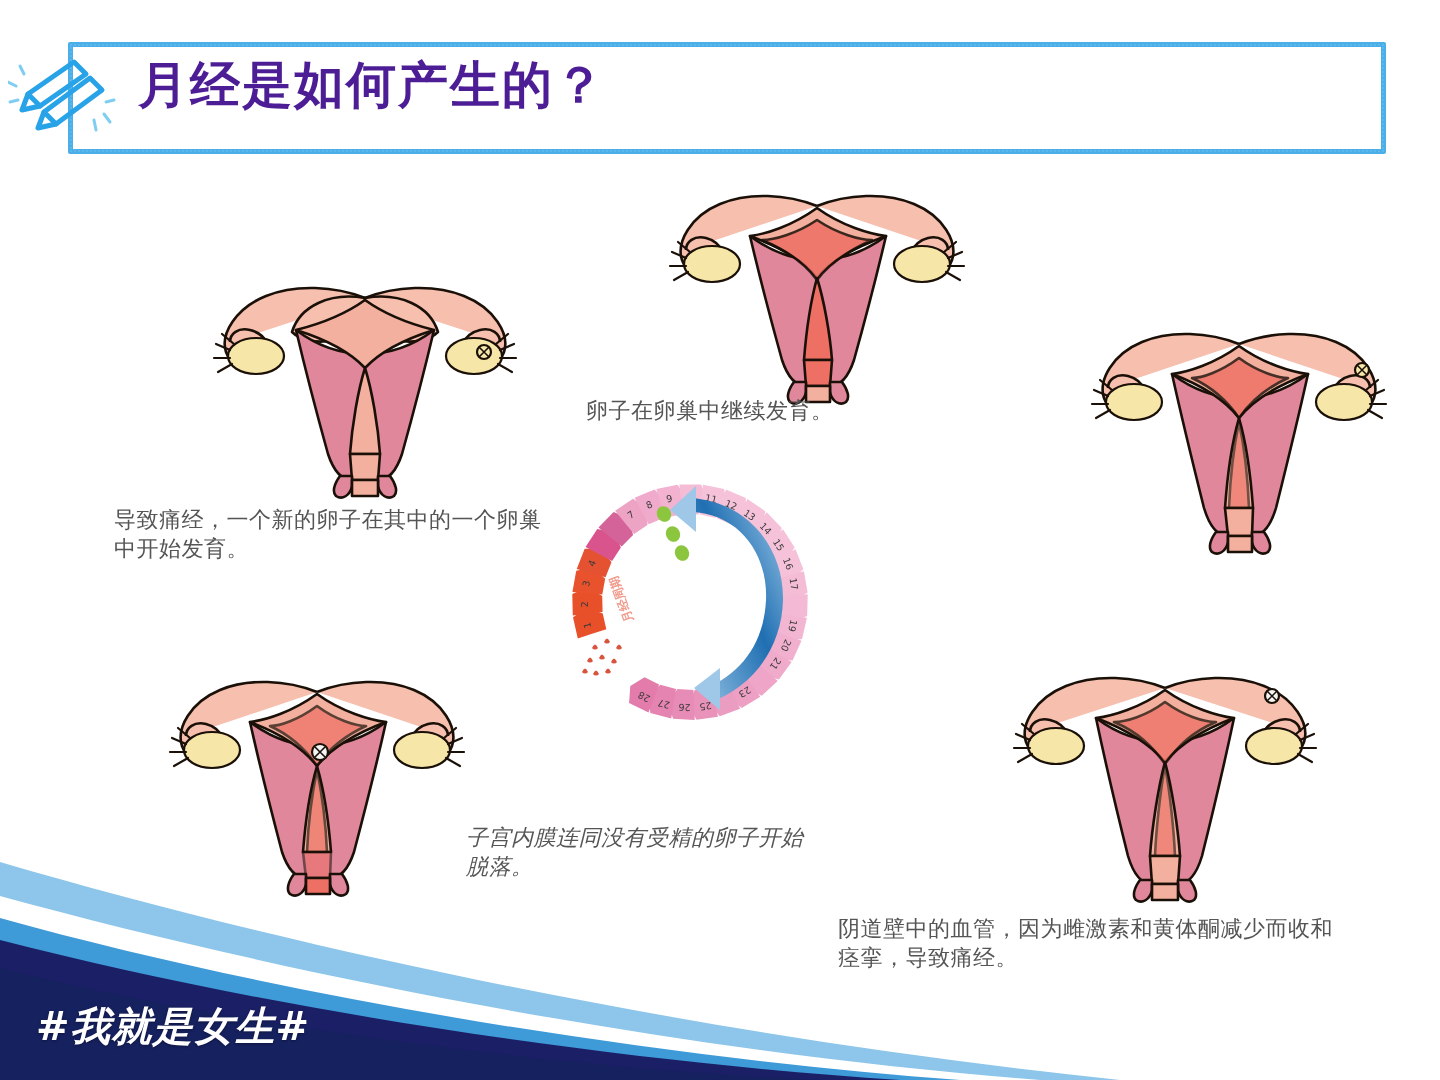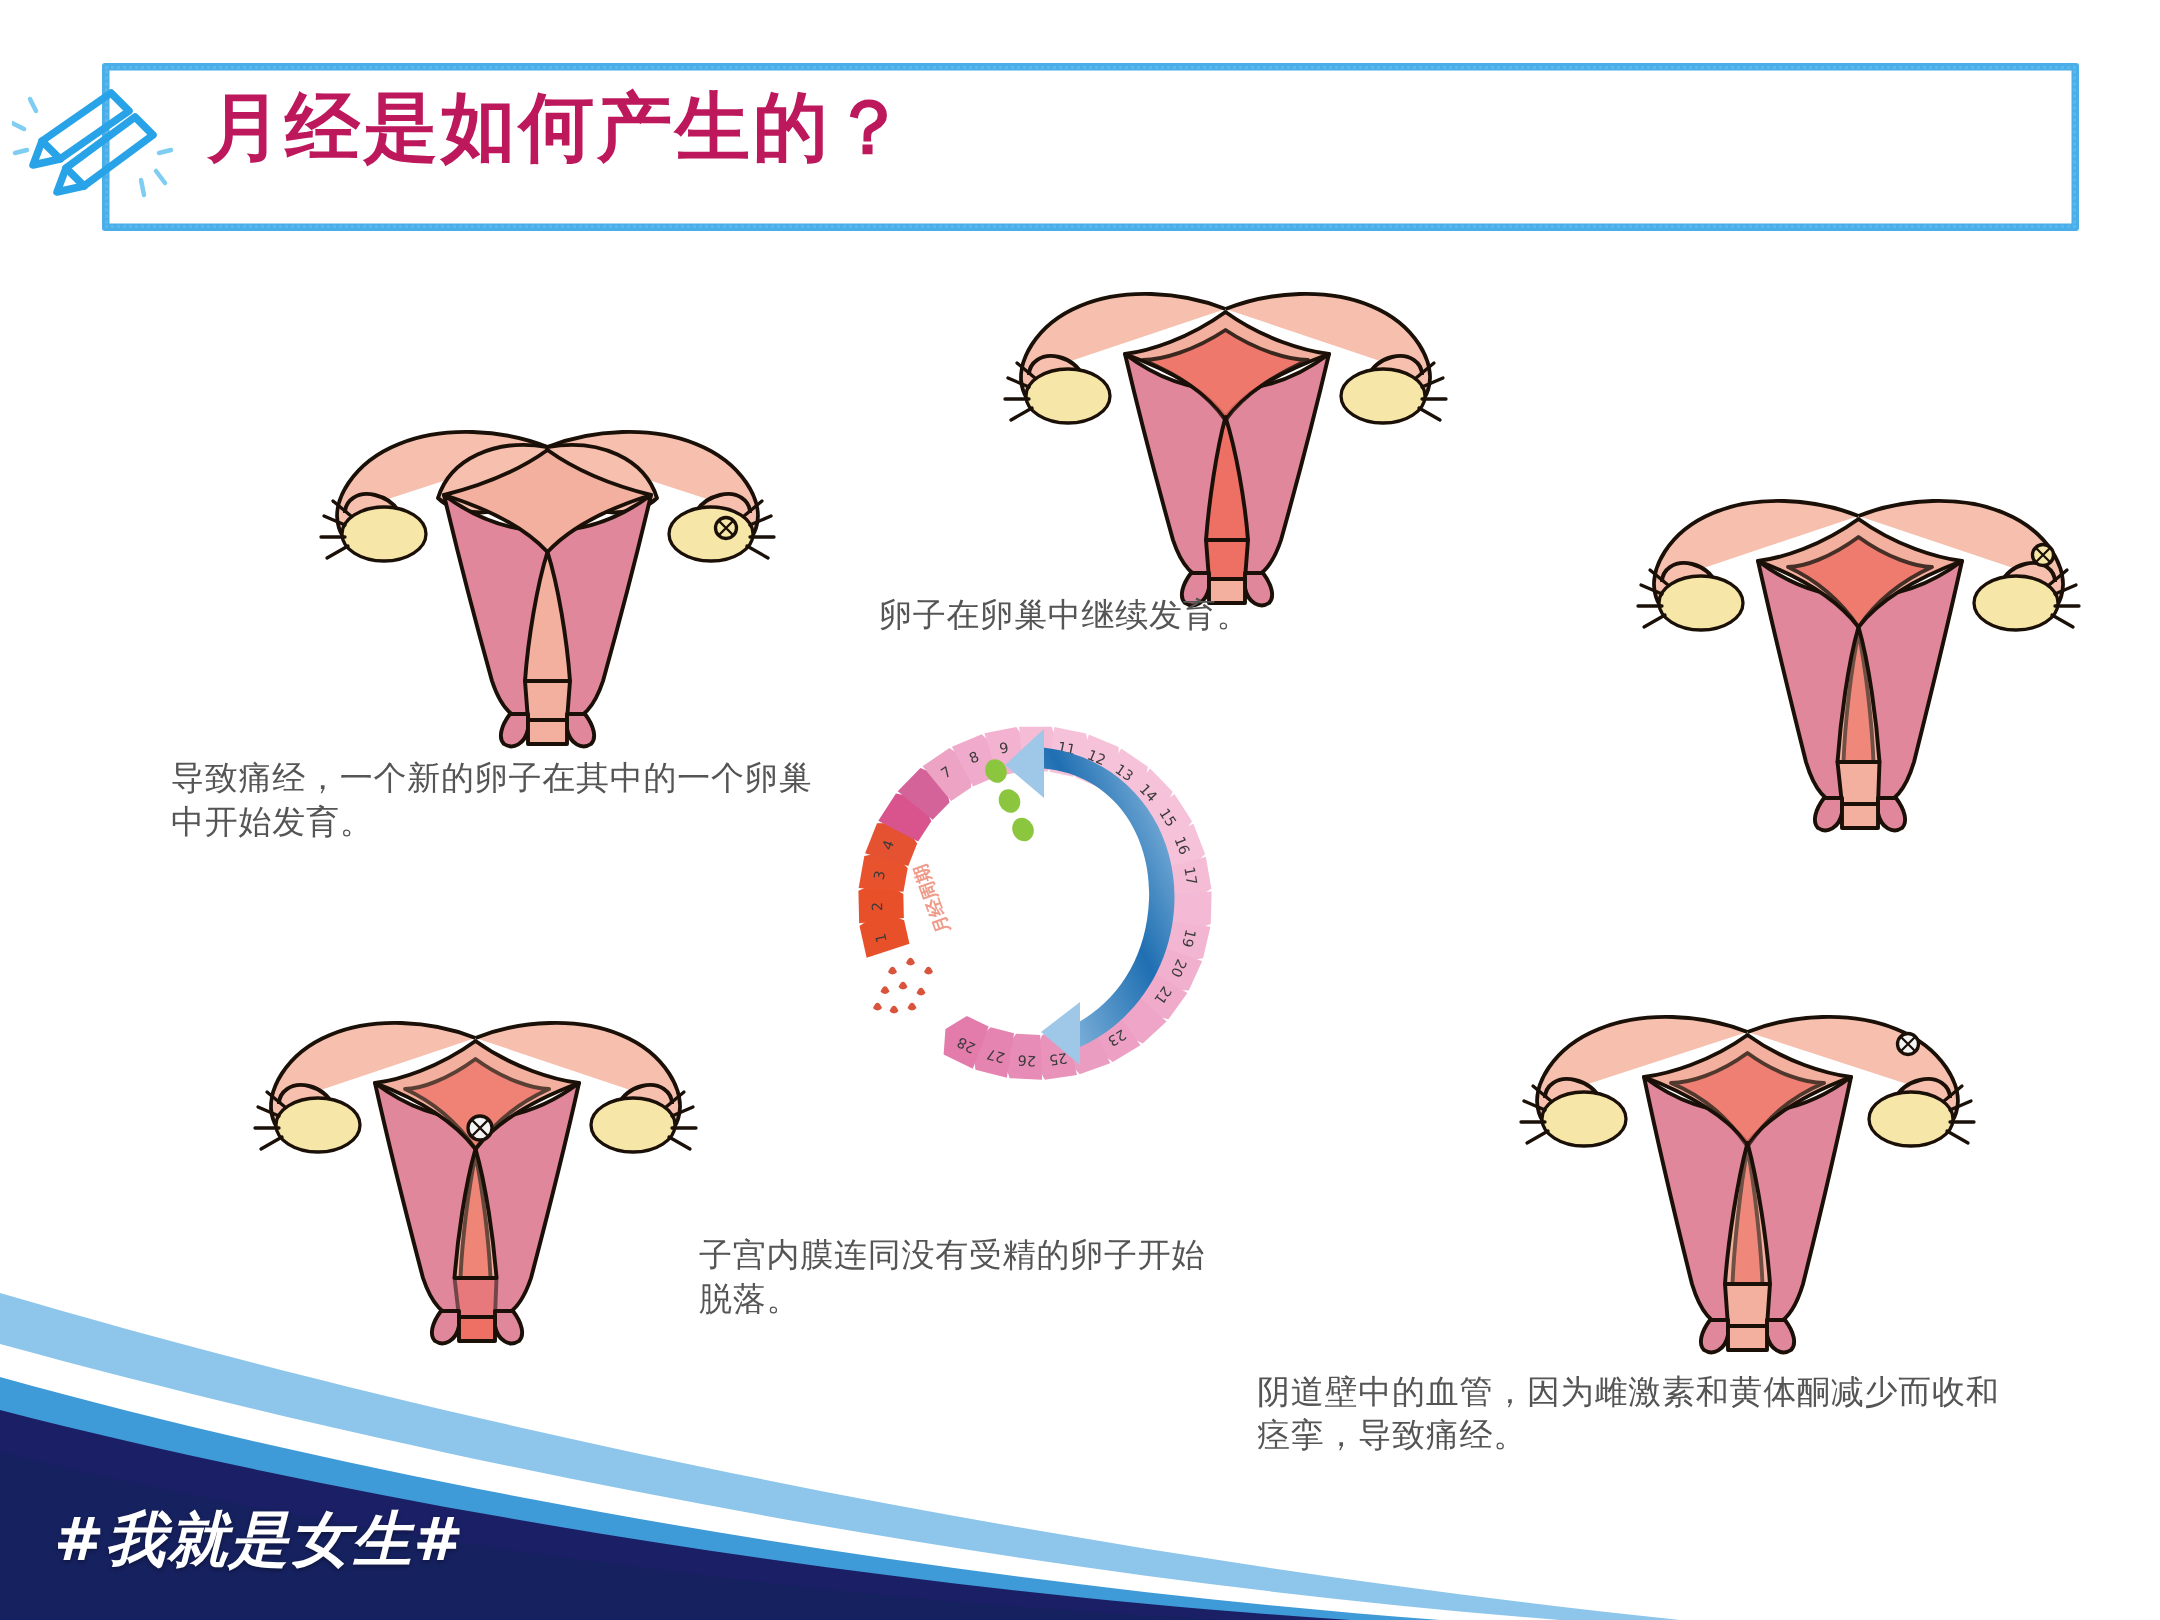--- a/index.html
+++ b/index.html
@@ -16,21 +16,21 @@
     position:absolute;left:68px;top:42px;width:1318px;height:112px;
     border:5px solid #4aaee8;background:#fff;box-sizing:border-box;
     border-radius:2px;
   }
   .title-frame::before{
     content:"";position:absolute;left:-3px;top:-3px;right:-3px;bottom:-3px;
     border:2px dotted #6fc0ee;opacity:.55;pointer-events:none;
   }
   .title-text{
     position:absolute;left:138px;top:60px;
-    font-size:50px;font-weight:bold;color:#be185d;
+    font-size:50px;font-weight:bold;color:#4c1d95;
     letter-spacing:2px;line-height:1;white-space:nowrap;
     font-family:"DejaVu Sans","Liberation Sans",sans-serif;
   }
   .pencil-deco{position:absolute;left:8px;top:40px;width:150px;height:120px;}
 
   
   .uterus{position:absolute;}
   .u1{left:200px;top:268px;width:330px;height:232px;}
   .u2{left:658px;top:178px;width:318px;height:228px;}
   .u3{left:1080px;top:318px;width:318px;height:240px;}
@@ -40,21 +40,21 @@
   
   .caption{
     position:absolute;
     font-size:22px;line-height:1.32;color:#555555;
     font-family:"DejaVu Sans","Liberation Sans",sans-serif;
     letter-spacing:.5px;font-weight:500;
   }
   .cap1{left:114px;top:505px;width:440px;}
   .cap2{left:586px;top:396px;width:400px;}
   .cap3{left:940px;top:556px;width:420px;}
-  .cap4{left:466px;top:823px;width:340px;}
+  .cap4{left:466px;top:823px;width:340px;font-style:italic;}
   .cap5{left:838px;top:914px;width:500px;}
 
   
   .cycle{position:absolute;left:570px;top:452px;width:240px;height:310px;}
   .cycle svg{width:100%;height:100%;overflow:visible;}
   .seg-num{font-family:"DejaVu Sans","Liberation Sans",sans-serif;font-size:9.5px;fill:#3a3a3a;}
   .ring-label-red{font-family:"DejaVu Sans","Liberation Sans",sans-serif;font-size:12px;fill:#f09a8a;font-weight:bold;}
   .ring-label-blue{font-family:"DejaVu Sans","Liberation Sans",sans-serif;font-size:14px;fill:#ffffff;font-weight:bold;}
 
   

